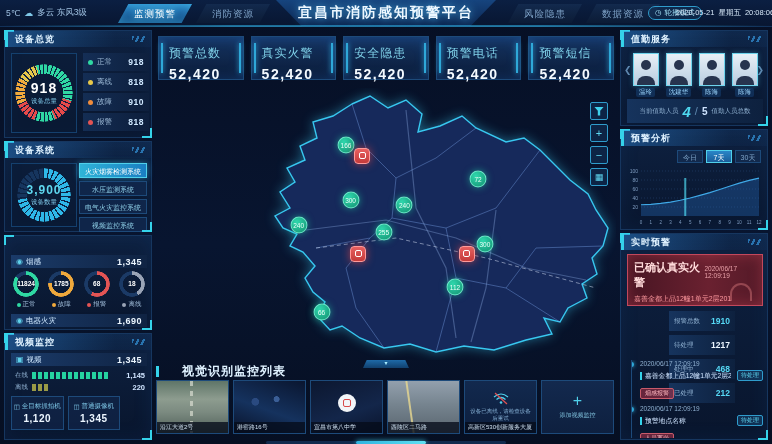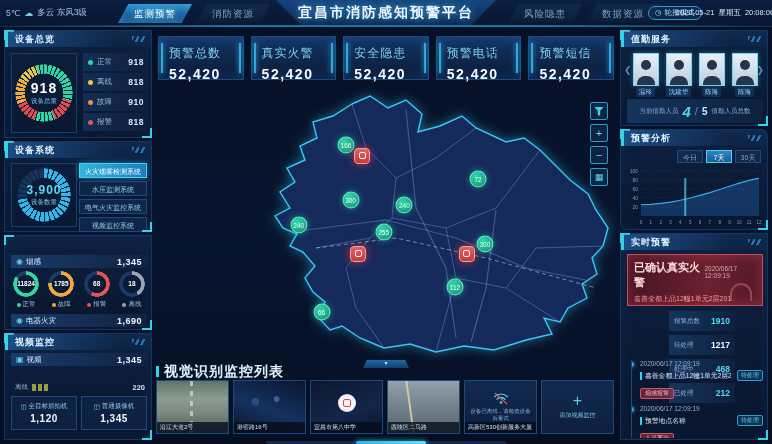--- a/index.html
+++ b/index.html
@@ -62,21 +62,21 @@
     mask:radial-gradient(closest-side,transparent 70%,#000 71% 98%,transparent 100%);}
   .dnv{position:absolute;width:30px;text-align:center;top:9px;font-size:6.5px;color:#fff;font-weight:bold;}
   .dnl{margin-top:3px;font-size:6.5px;color:#9fbcd8;display:flex;align-items:center;gap:2px;}
   .dnl u{text-decoration:none;width:4px;height:4px;border-radius:50%;}
 
   
   .barrow{position:absolute;left:10px;width:130px;height:11px;display:flex;align-items:center;font-size:6.5px;color:#8fb0d0;gap:4px;}
   .blocks{height:7px;background:repeating-linear-gradient(90deg,#25d3a0 0 4px,rgba(0,0,0,0) 4px 6px);}
   .blocks.off{background:repeating-linear-gradient(90deg,#9a9a46 0 4px,rgba(0,0,0,0) 4px 6px);}
   .barrow b{margin-left:auto;color:#cfe4ff;font-size:7.5px;}
-  .vboxes{position:absolute;left:6px;top:62px;width:136px;display:flex;gap:4px;}
+  .vboxes{position:absolute;left:6px;top:62px;width:109px;display:flex;gap:4px;}
   .vbox{flex:1;height:34px;border:1px solid #1d4a7a;background:rgba(18,40,78,.6);display:flex;flex-direction:column;align-items:center;justify-content:center;gap:2px;}
   .vbox s{text-decoration:none;font-size:6.5px;color:#7fc8e8;display:flex;gap:2px;align-items:center;}
   .vbox b{font-size:10px;color:#ecf6ff;letter-spacing:.5px;}
 
   
   .stats{position:absolute;left:158px;top:36px;width:456px;display:flex;gap:7px;}
   .scard{flex:1;height:44px;background:linear-gradient(180deg,rgba(22,56,104,.9),rgba(11,28,58,.9));border:1px solid #1d4a7a;box-shadow:inset 0 0 14px rgba(40,120,220,.3);position:relative;padding:6px 0 0 10px;}
   .scard:before{content:"";position:absolute;left:2px;top:6px;bottom:6px;width:2px;background:#2fa8d8;box-shadow:0 0 5px #2fa8d8;}
   .scard:after{content:"";position:absolute;right:2px;top:6px;bottom:6px;width:2px;background:#2fa8d8;box-shadow:0 0 5px #2fa8d8;}
   .scard s{text-decoration:none;font-size:12px;color:#7fd0e8;letter-spacing:1px;}
@@ -88,21 +88,21 @@
   .marker.count{width:17px;height:17px;border-radius:50%;background:radial-gradient(circle at 35% 30%,#2fd8ae,#149070);border:1px solid rgba(140,255,225,.7);box-shadow:0 0 7px rgba(30,220,170,.55);color:#eafff8;font-size:6.5px;display:flex;align-items:center;justify-content:center;}
   .marker.alarm{width:16px;height:16px;border-radius:4px;background:linear-gradient(180deg,#e86060,#c43a3a);border:1px solid #ff9a9a;box-shadow:0 0 8px rgba(230,70,70,.7);display:flex;align-items:center;justify-content:center;}
   .alarm-glyph{width:7px;height:7px;border:1.5px solid #fff;border-radius:2px;}
   .mapbtn{position:absolute;right:8px;width:18px;height:18px;border:1px solid #2f9ccc;background:rgba(14,40,74,.85);color:#5fd8f2;display:flex;align-items:center;justify-content:center;cursor:pointer;border-radius:2px;}
   .funnel{top:14px;}
   .funnel span{width:10px;height:9px;background:#3fd0ec;clip-path:polygon(0 0,100% 0,62% 48%,62% 100%,38% 100%,38% 48%);}
   .mb2{top:36px;font-size:11px;}.mb3{top:58px;font-size:11px;}.mb4{top:80px;font-size:9px;}
   .collapse{position:absolute;left:50%;bottom:-4px;transform:translateX(-50%);width:46px;height:8px;background:linear-gradient(180deg,#1e6aa8,#11406e);clip-path:polygon(8% 0,92% 0,100% 100%,0 100%);color:#aef;font-size:6px;text-align:center;line-height:7px;cursor:pointer;}
 
   .vlist{position:absolute;left:156px;top:366px;width:460px;height:76px;}
-  .vlh{font-size:14px;font-weight:bold;color:#dff2ff;letter-spacing:1px;border-left:3px solid #35d3ea;padding-left:5px;height:11px;line-height:11px;}
+  .vlh{font-size:12px;font-weight:bold;color:#dff2ff;letter-spacing:1px;border-left:3px solid #35d3ea;padding-left:23px;height:11px;line-height:11px;}
   .tiles{position:absolute;left:0;top:14px;width:460px;display:flex;gap:4px;}
   .tile{position:relative;width:73px;height:54px;border:1px solid #1d4a7a;overflow:hidden;cursor:pointer;background:#0d1d3c;}
   .tile .cap{position:absolute;left:0;right:0;bottom:0;background:rgba(5,12,26,.78);font-size:6px;color:#cfe0f0;padding:1px 3px;white-space:nowrap;overflow:hidden;}
   .ph-highway{background:linear-gradient(180deg,#5f7568 0%,#8d9c8f 35%,#7b8a80 60%,#4f5f58 100%);}
   .ph-highway:before{content:"";position:absolute;left:46%;top:0;width:3px;height:100%;background:repeating-linear-gradient(180deg,#d8dcd0 0 5px,transparent 5px 10px);opacity:.7;}
   .ph-night{background:radial-gradient(circle at 30% 40%,#2a4a80 0 6%,transparent 7%),radial-gradient(circle at 60% 35%,#3a5e96 0 5%,transparent 6%),linear-gradient(200deg,#0a1630,#15325e 55%,#091228);}
   .ph-dark{background:linear-gradient(160deg,#0c1730,#13264a 60%,#0a142c);}
   .ph-dark .rec{position:absolute;left:50%;top:42%;transform:translate(-50%,-50%);width:18px;height:18px;border-radius:50%;background:#f2f5f8;display:flex;align-items:center;justify-content:center;}
   .ph-dark .rec i{width:8px;height:8px;border:1.5px solid #d84a4a;border-radius:2px;}
   .ph-road{background:linear-gradient(180deg,#93a0ad 0%,#76848f 45%,#59656f 100%);}
@@ -280,20 +280,25 @@
     </div>
   </div>
 
   <div class="panel" style="left:4px;top:333px;width:148px;height:107px;">
     <div class="ph"><span>视频监控</span><i></i></div>
     <div class="iotrow" style="top:19px;">
       <span class="ic">▣</span>
       <span>视频</span>
       <b>1,345</b>
     </div>
+    <div class="barrow" style="top:36px;">
+      <span>在线</span>
+      <span class="blocks" style="width:78px;"></span>
+      <b>1,145</b>
+    </div>
     <div class="barrow" style="top:48px;">
       <span>离线</span>
       <span class="blocks off" style="width:18px;"></span>
       <b>220</b>
     </div>
     <div class="vboxes">
       <div class="vbox">
         <s>
             <span>◫</span>
             <span>全目标抓拍机</span>
@@ -428,21 +433,21 @@
     </div>
     <div class="dutybar">
       <span>当前值勤人员</span>
       <span class="big">4</span>
       <span class="slash">/</span>
       <span class="small">5</span>
       <span>值勤人员总数</span>
     </div>
   </div>
 
-  <div class="panel" style="left:620px;top:129px;width:148px;height:101px;border-radius:7px;">
+  <div class="panel" style="left:620px;top:129px;width:148px;height:101px;">
     <div class="ph"><span>预警分析</span><i></i></div>
     <div class="ctabs">
       <div class="ctab">今日</div>
       <div class="ctab active">7天</div>
       <div class="ctab">30天</div>
     </div>
     <svg id="chart" class="chart" width="140" height="62" viewBox="0 0 140 62">
         <line x1="16" y1="41" x2="134" y2="41" stroke="#2a4a78" stroke-width="0.5" stroke-dasharray="1,2"></line>
         <text x="13" y="42.8" text-anchor="end" font-size="5" fill="#7f9cc0">20</text>
         <line x1="16" y1="32" x2="134" y2="32" stroke="#2a4a78" stroke-width="0.5" stroke-dasharray="1,2"></line>

